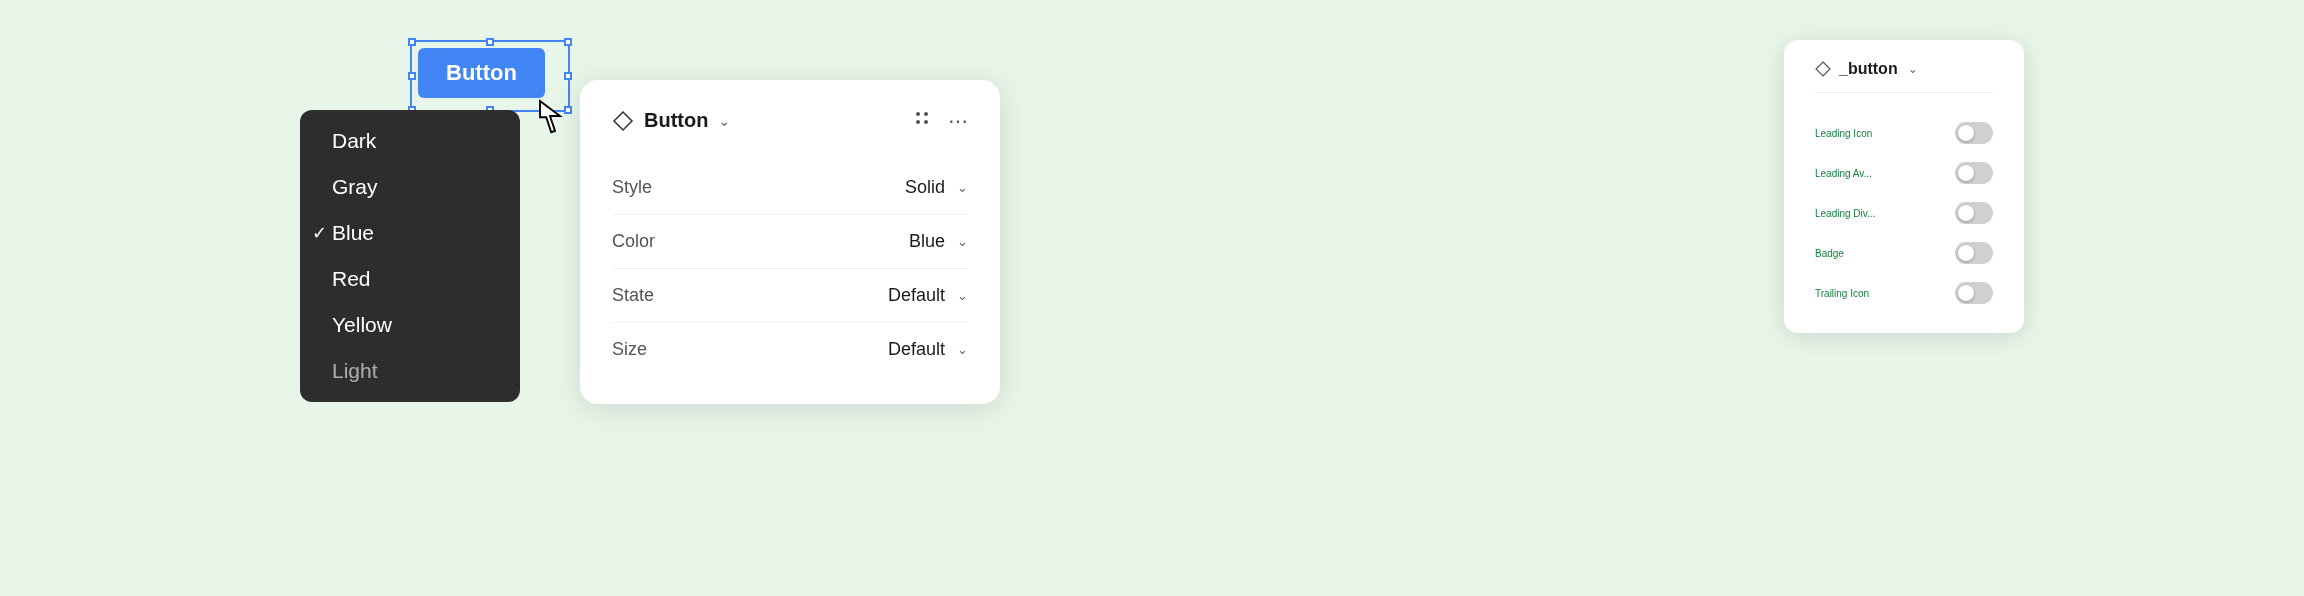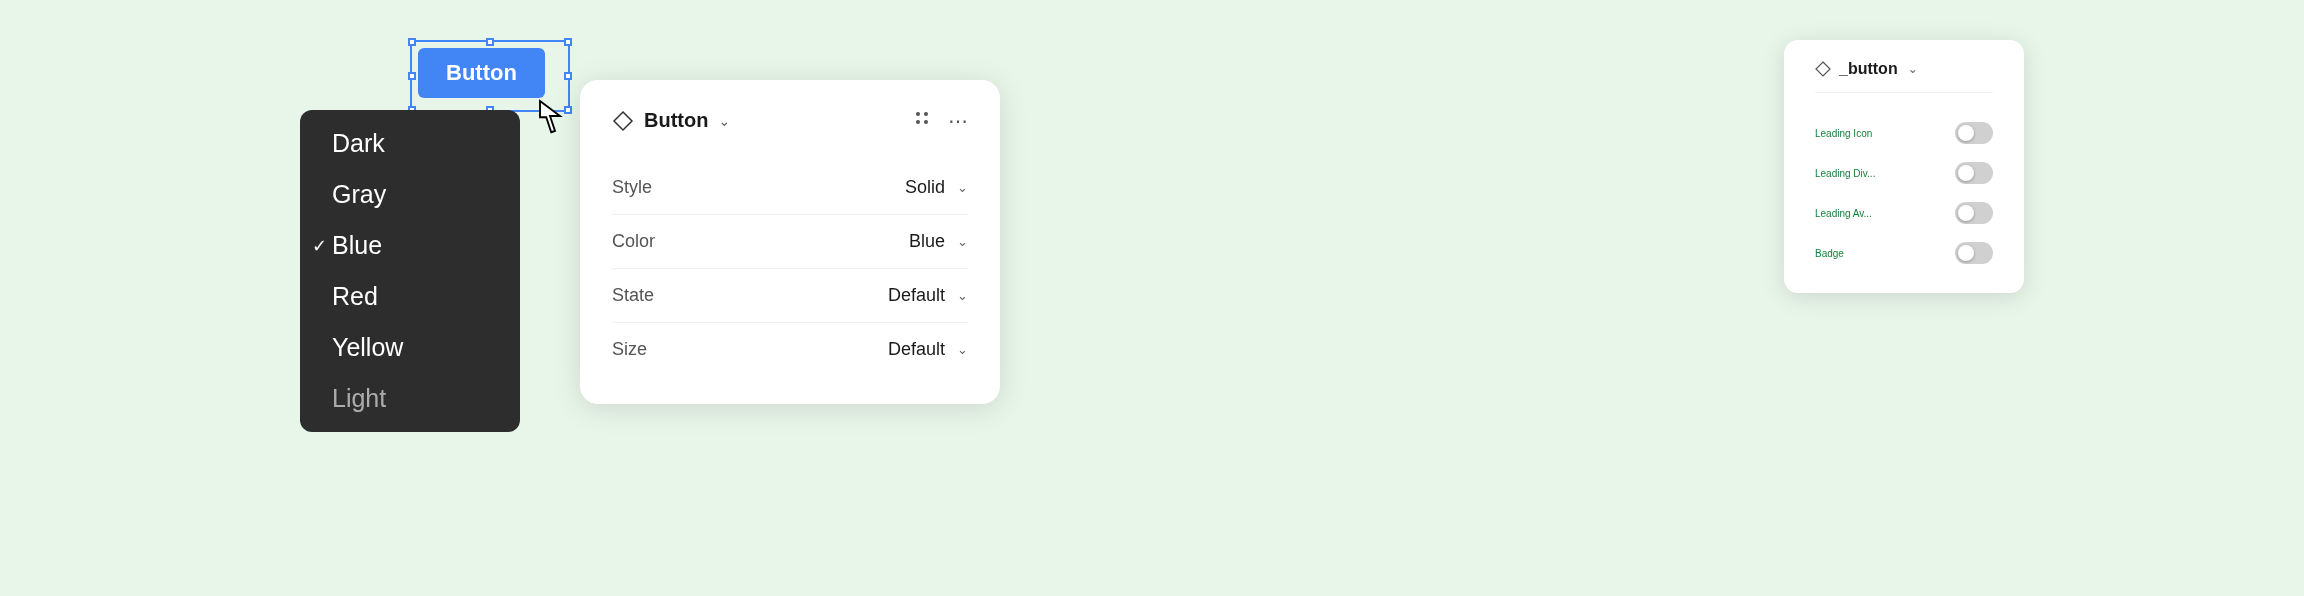--- a/index.html
+++ b/index.html
@@ -76,21 +76,21 @@
       background: #2d2d2d;
       border-radius: 12px;
       padding: 8px 0;
       z-index: 10;
     }
     .dropdown-item {
       display: flex;
       align-items: center;
       padding: 11px 32px;
       color: white;
-      font-size: 25px;
+      font-size: 21px;
       cursor: pointer;
       position: relative;
     }
     .dropdown-item.checked::before {
       content: '✓';
       position: absolute;
       left: 12px;
       font-size: 18px;
       color: white;
     }
@@ -357,35 +357,41 @@
   </div>
 
   <div class="prop-row">
     <span class="prop-label">Leading Icon</span>
     <div class="toggle off">
       <div class="toggle-knob"></div>
     </div>
   </div>
 
   <div class="prop-row">
+    <span class="prop-label">Leading Av...</span>
+    <div class="toggle off">
+      <div class="toggle-knob"></div>
+    </div>
+  </div>
+
+  <div class="prop-row">
     <span class="prop-label">Leading Div...</span>
     <div class="toggle off">
       <div class="toggle-knob"></div>
     </div>
   </div>
 
-  <div class="prop-row">
-    <span class="prop-label">Leading Av...</span>
-    <div class="toggle off">
-      <div class="toggle-knob"></div>
-    </div>
-  </div>
-
 
   <div class="prop-row">
     <span class="prop-label">Badge</span>
     <div class="toggle off">
       <div class="toggle-knob"></div>
     </div>
   </div>
 
 
+  <div class="prop-row">
+    <span class="prop-label">Trailing Icon</span>
+    <div class="toggle off">
+      <div class="toggle-knob"></div>
+    </div>
+  </div>
 </div>
 
 </body></html>

